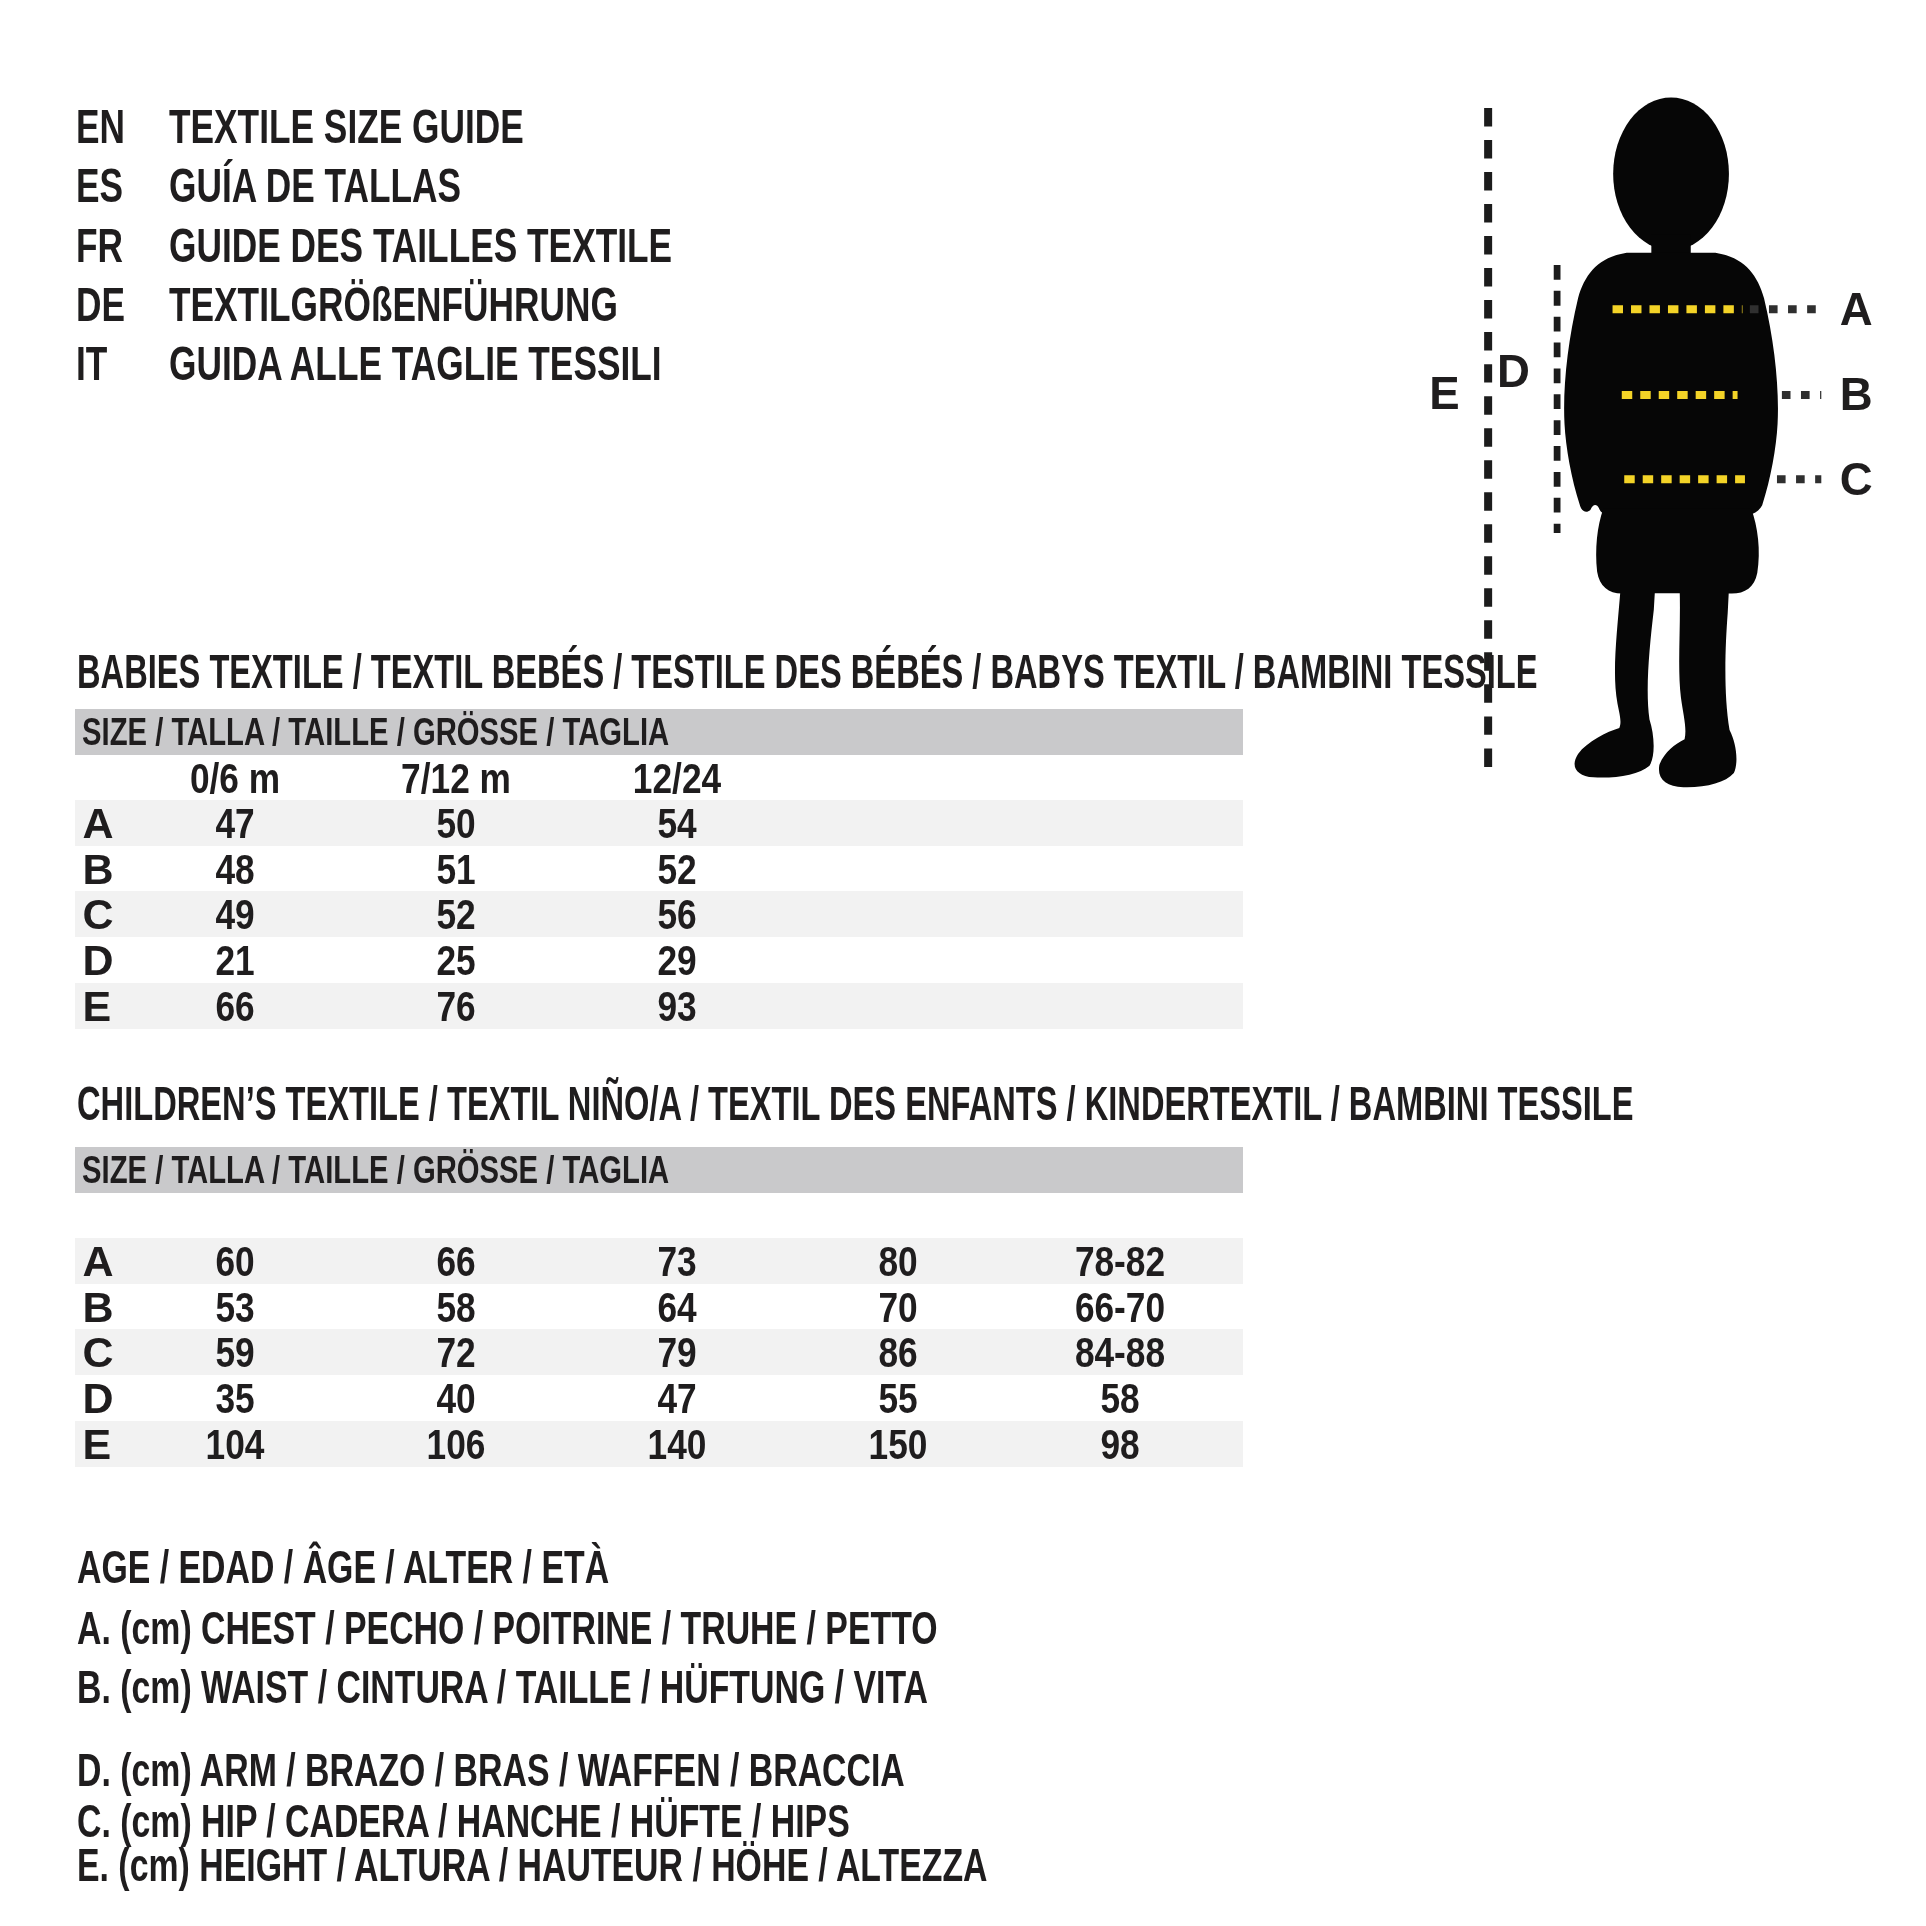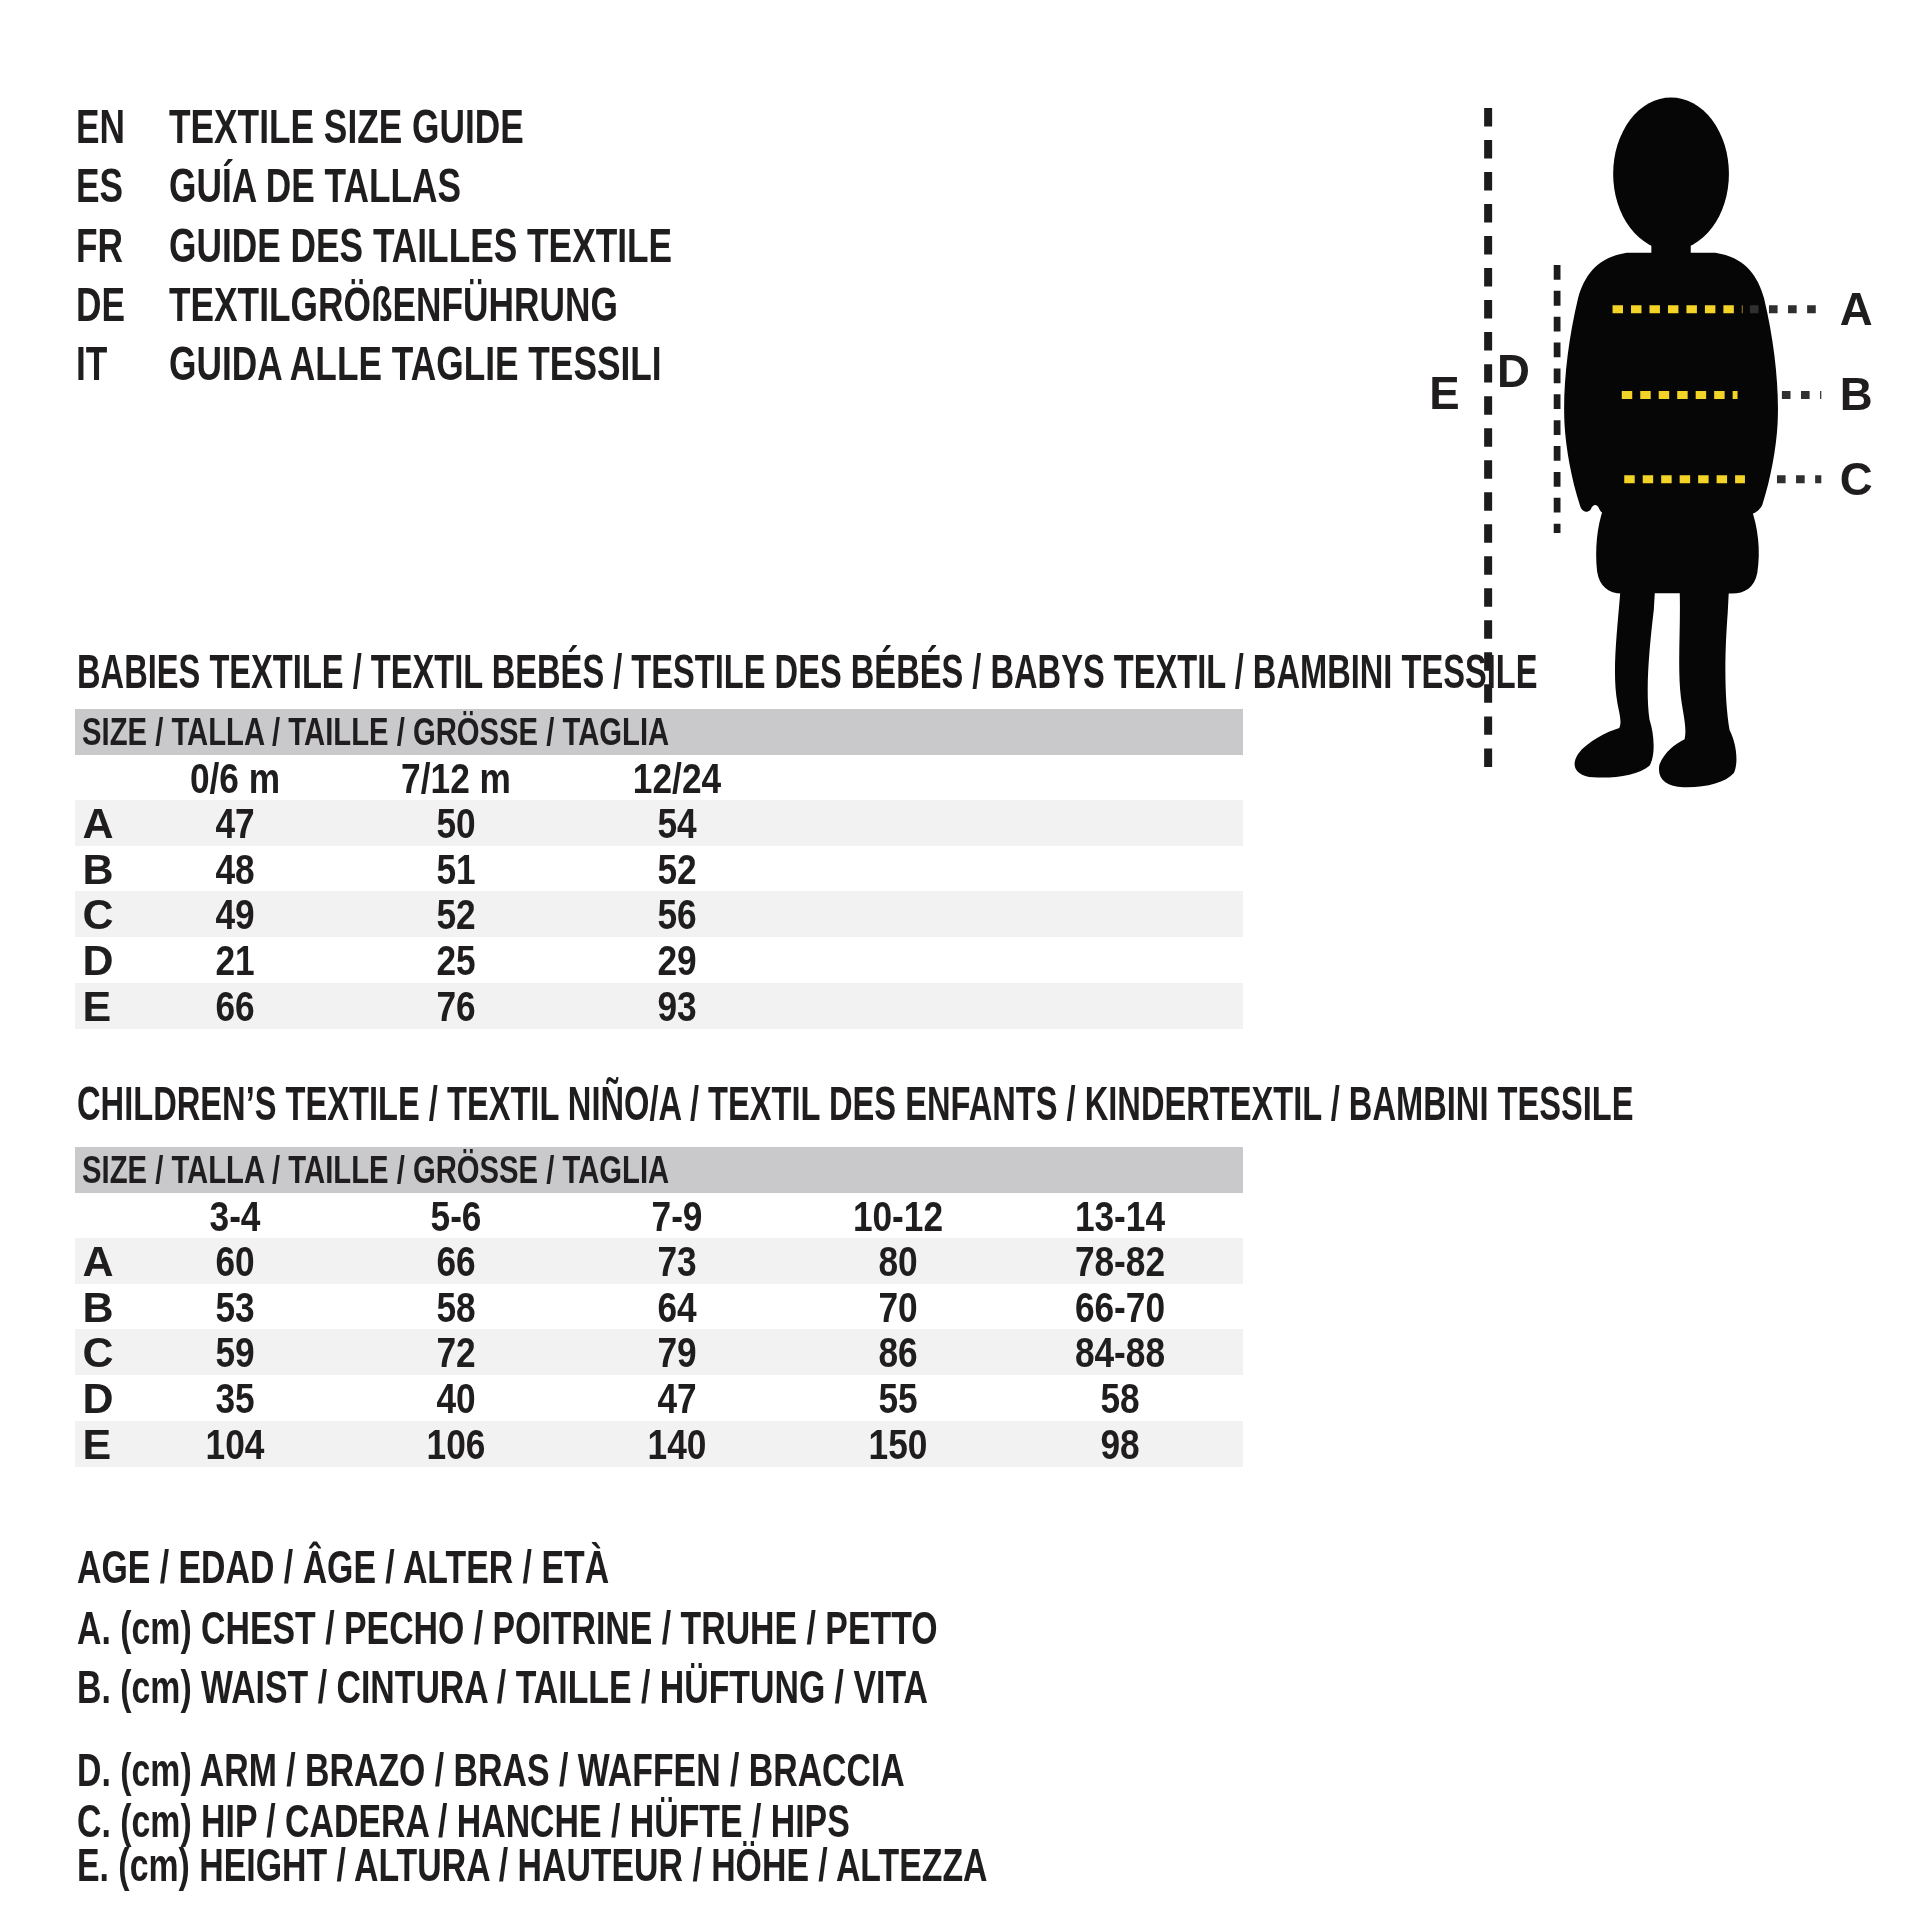--- a/index.html
+++ b/index.html
@@ -178,27 +178,20 @@
   </div>
 
   <div class="heading" style="top:1080px">
     <span class="sx68">CHILDREN’S TEXTILE / TEXTIL NIÑO/A / TEXTIL DES ENFANTS / KINDERTEXTIL / BAMBINI TESSILE</span>
   </div>
 
   <div class="sizetable" style="top:1147px">
     <div class="tbar">
       <span class="bartext sx75">SIZE / TALLA / TAILLE / GRÖSSE / TAGLIA</span>
     </div>
-    <div class="trow" style="top:46px">
-      <span class="cell" style="left:92px">3-4</span>
-      <span class="cell" style="left:313px">5-6</span>
-      <span class="cell" style="left:534px">7-9</span>
-      <span class="cell" style="left:755px">10-12</span>
-      <span class="cell" style="left:977px">13-14</span>
-    </div>
     <div class="trow stripe" style="top:91px">
       <span class="rlabel">A</span>
       <span class="cell" style="left:92px">60</span>
       <span class="cell" style="left:313px">66</span>
       <span class="cell" style="left:534px">73</span>
       <span class="cell" style="left:755px">80</span>
       <span class="cell" style="left:977px">78-82</span>
     </div>
     <div class="trow" style="top:137px">
       <span class="rlabel">B</span>

